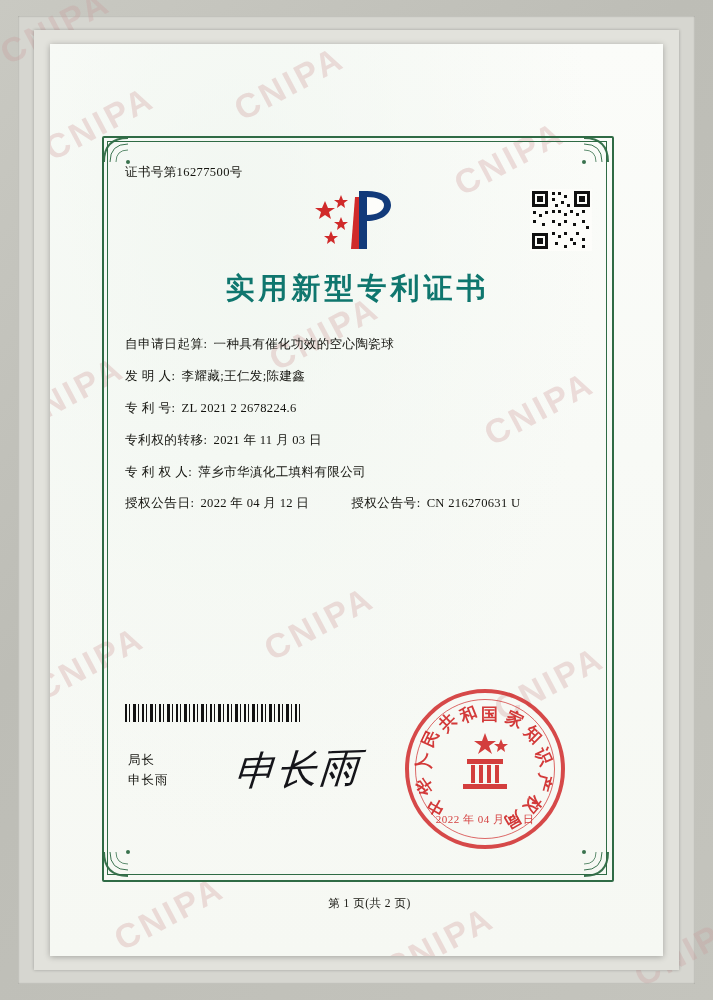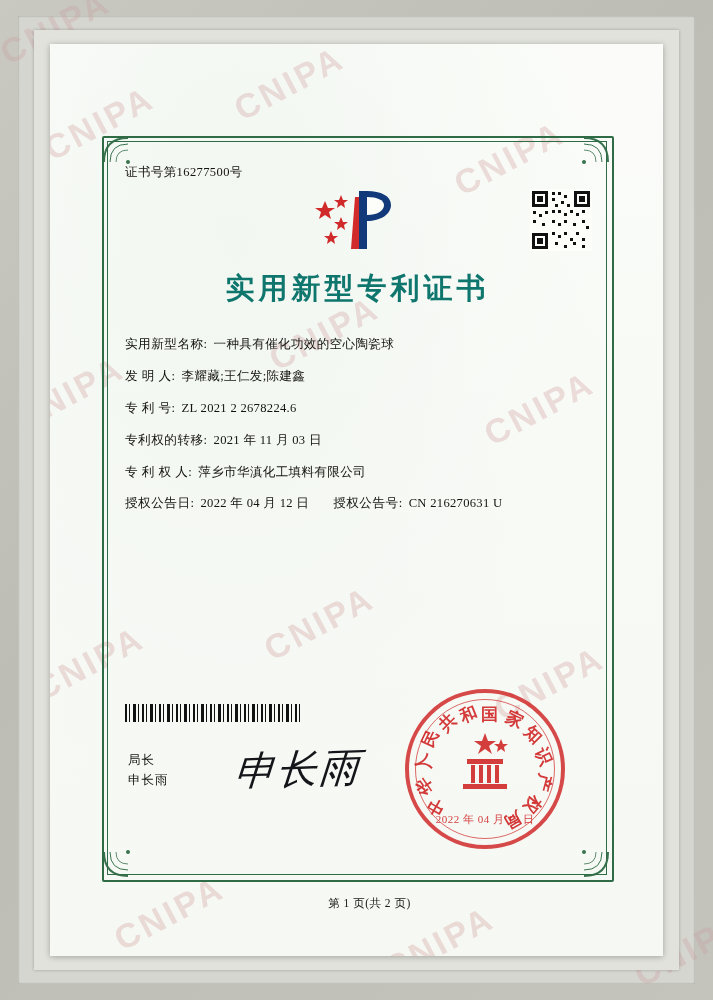--- a/index.html
+++ b/index.html
@@ -146,21 +146,21 @@
   }
   .field .lbl {
     white-space: nowrap;
     letter-spacing: 0.5px;
   }
   .field .val {
     margin-left: 6px;
     letter-spacing: 0.3px;
   }
   .field-inline { display: flex; text-align: center; }
-  .field-inline .lbl2 { margin-left: 24px; }
+  .field-inline .lbl2 { margin-left: 42px; }
   .para {
     font-size: 11.8px;
     line-height: 1.85;
     color: #14140f;
     text-indent: 24px;
     margin: 0 0 2px 0;
     text-align: justify;
     letter-spacing: 0.2px;
   }
   .para-block { margin-top: 16px; }
@@ -390,21 +390,21 @@
                 <rect x="43" y="53" width="3" height="3"></rect>
               <rect x="52" y="56" width="3" height="3"></rect>
             </g>
           </svg>
         </div>
       </div>
 
       <div class="title">实用新型专利证书</div>
 
       <div class="field">
-        <span class="lbl">实用新型名称:</span>
+        <span class="lbl">自申请日起算:</span>
         <span class="val">一种具有催化功效的空心陶瓷球</span>
       </div>
 
       <div class="field">
         <span class="lbl">发 明 人:</span>
         <span class="val">李耀藏;王仁发;陈建鑫</span>
       </div>
 
       <div class="field">
         <span class="lbl">专 利 号:</span>

